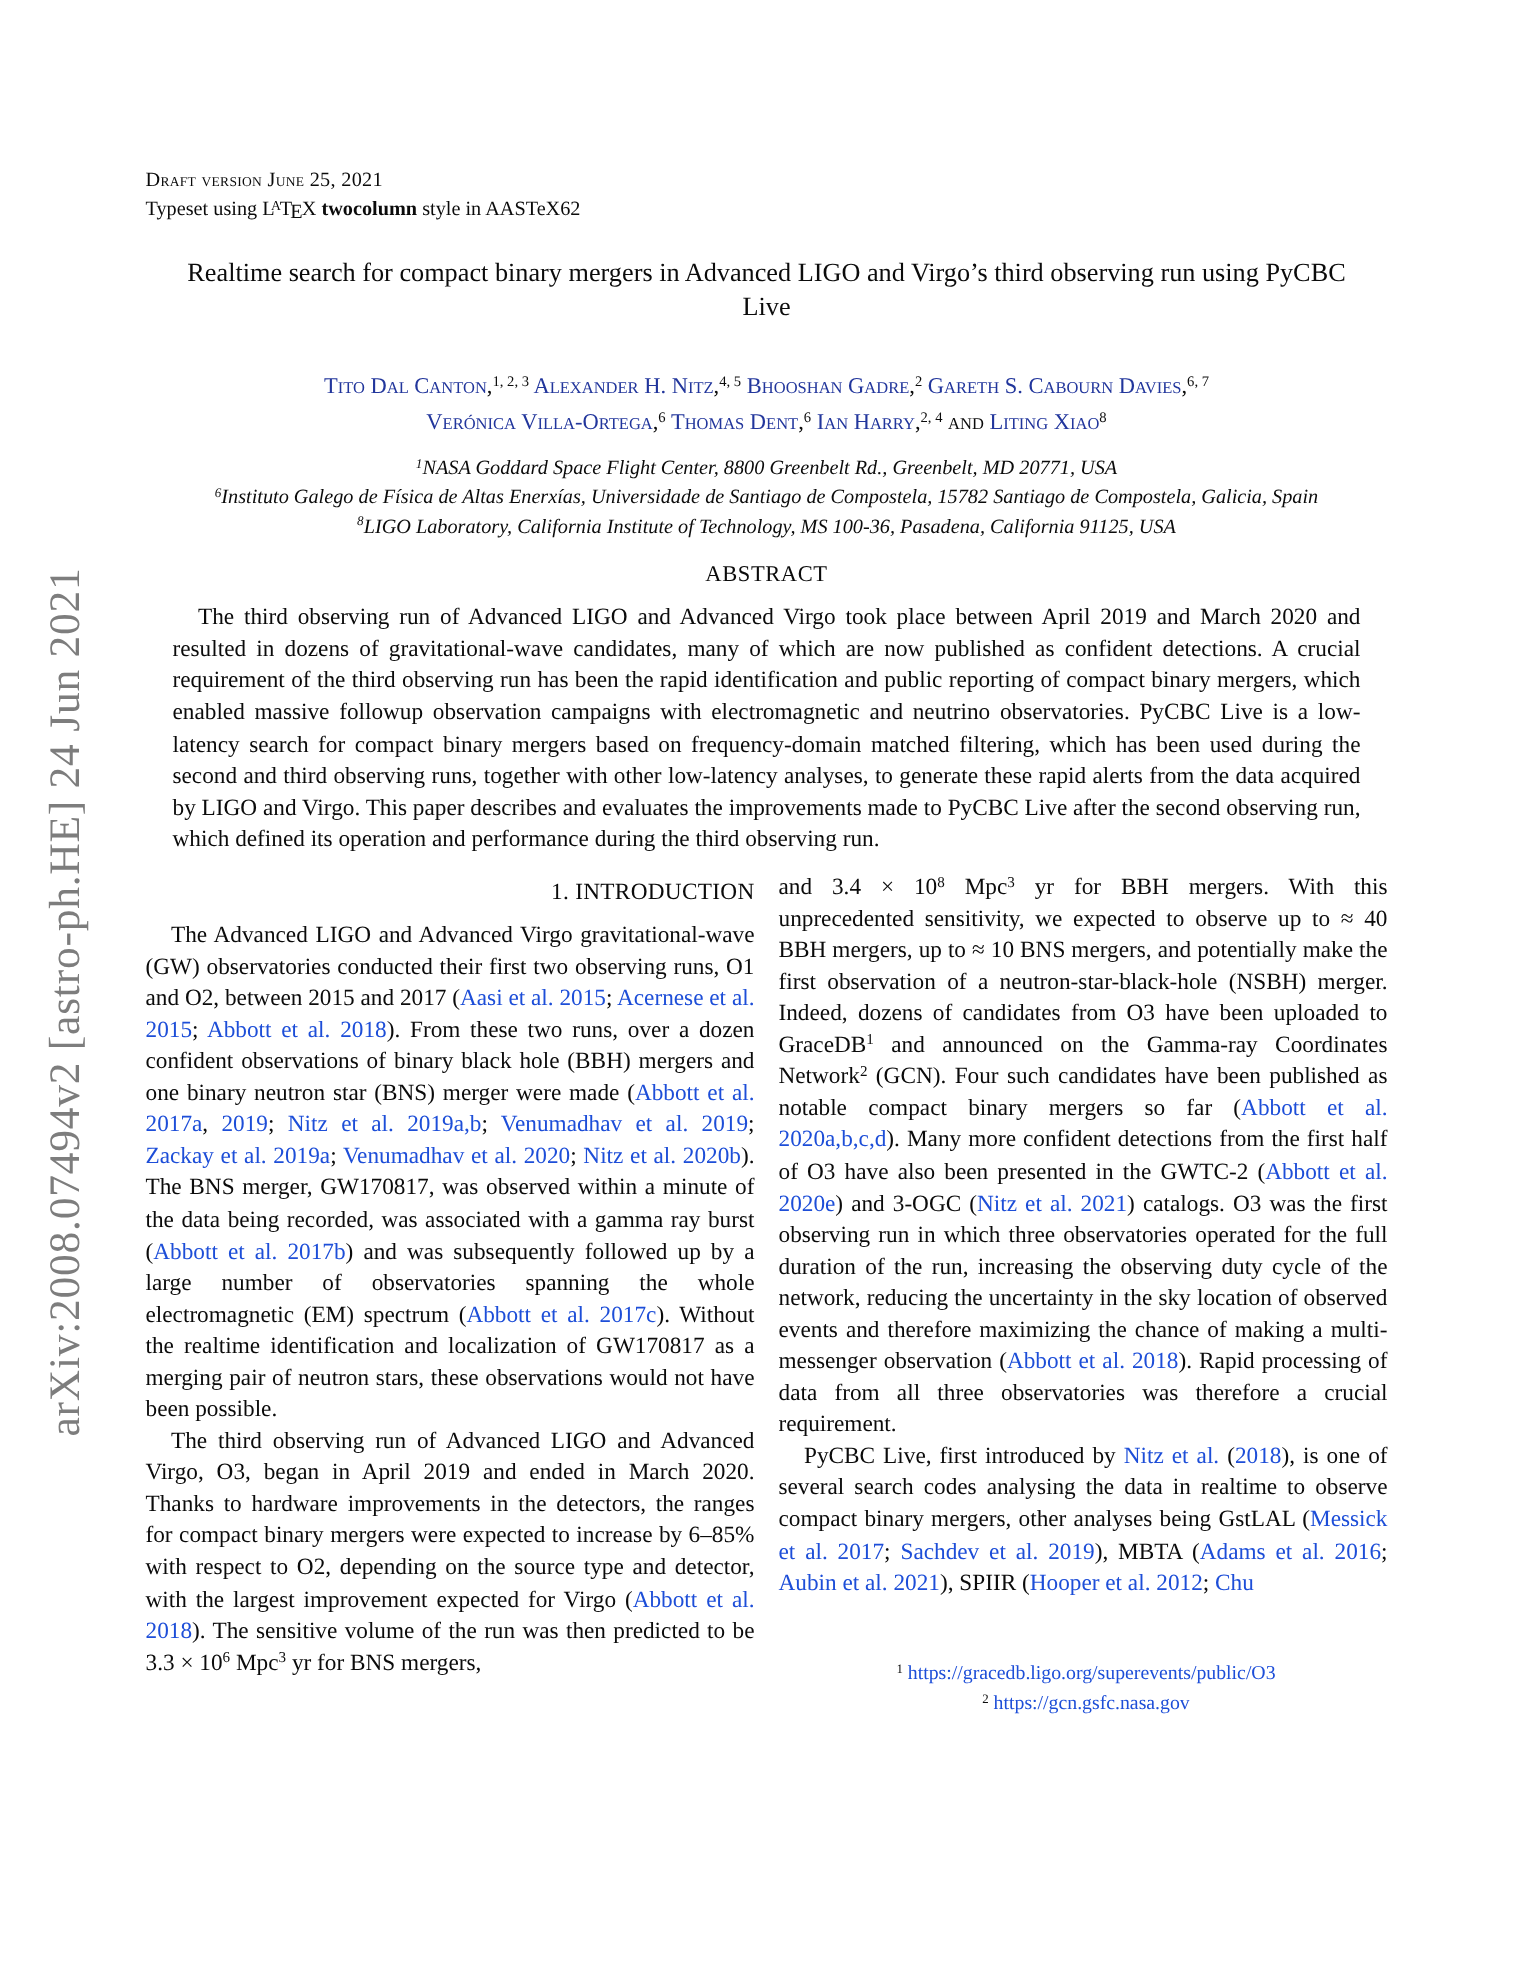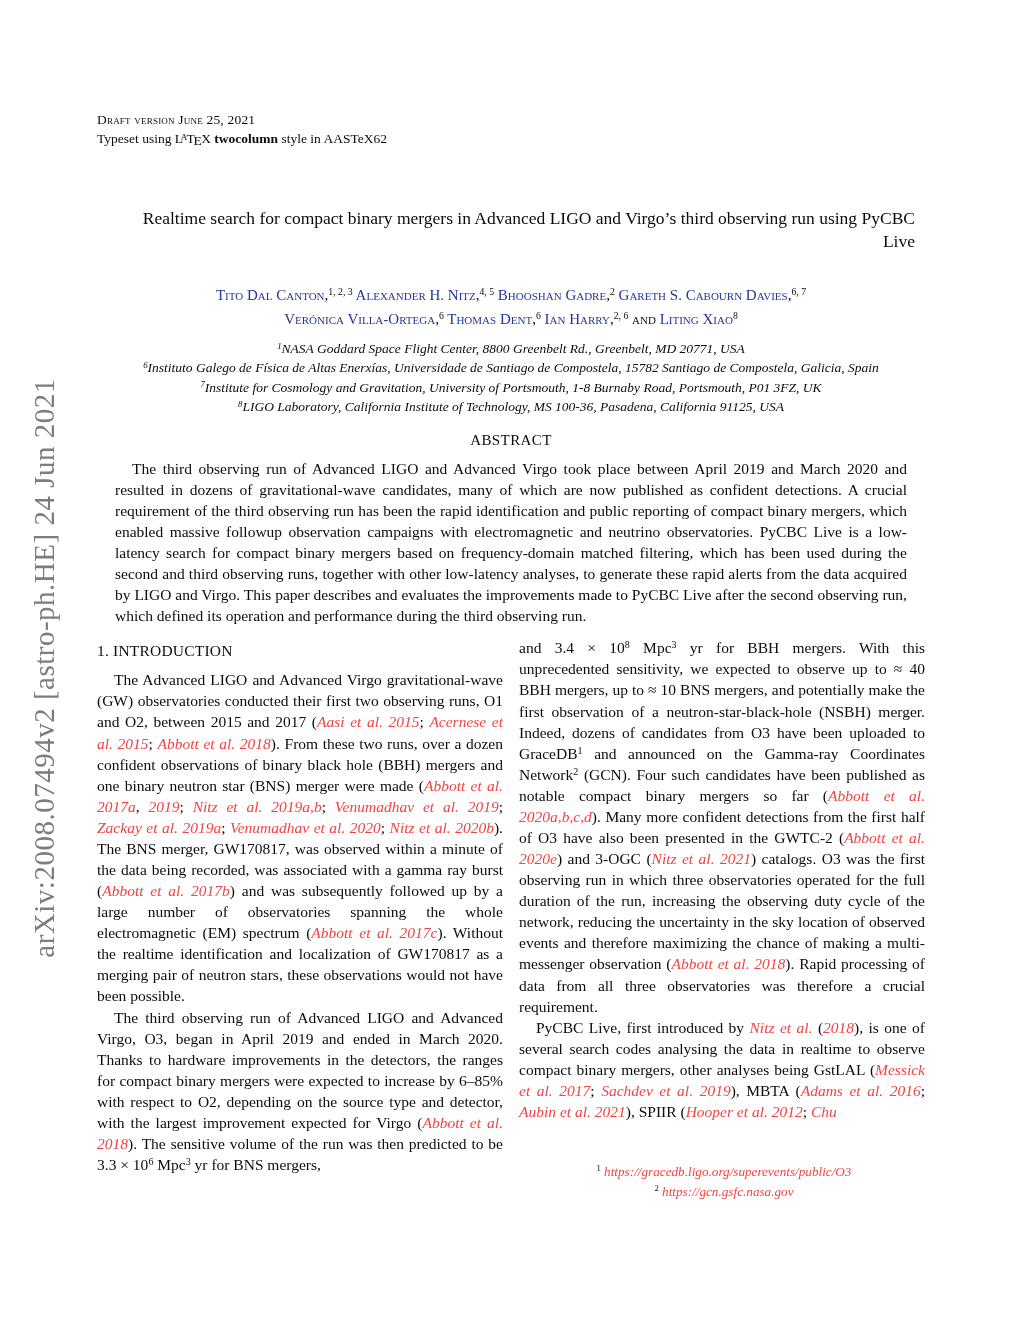--- a/index.html
+++ b/index.html
@@ -19,23 +19,23 @@
   .content { padding:112px 95px 0 97px; }
 
   .draft-line { font-variant:small-caps; font-size:13.5px; letter-spacing:0.2px; }
   .typeset-line { font-size:13.5px; margin-top:3px; }
   .typeset-line b { font-weight:bold; }
   .latex span { display:inline-block; }
   .lx-a { font-size:0.68em; vertical-align:0.32em; margin-left:-0.26em; margin-right:-0.08em; }
   .lx-e { vertical-align:-0.18em; margin-left:-0.10em; margin-right:-0.04em; }
 
   .title {
-    text-align:right; font-weight:normal;
+    text-align:center; font-weight:normal;
     font-size:17.5px; line-height:1.3;
-    margin:58px 10px 0 10px;
+    margin:21px 10px 0 10px;
   }
   .authors {
     text-align:center; font-variant:small-caps;
     font-size:15px; line-height:1.6; margin-top:30px;
   }
   .authors.line2 { margin-top:0; }
   .author-name { color:#22369c; }
   sup {
     font-size:65%; line-height:0;
     position:relative; top:-0.5em; vertical-align:baseline;
@@ -47,44 +47,43 @@
   }
   .abstract-head { text-align:center; font-size:15px; margin-top:15px; letter-spacing:0.4px; }
   .abstract {
     margin:9px 18px 0 18px;
     font-size:15.6px; line-height:1.37; text-align:justify;
   }
   .columns { display:flex; gap:16px; margin-top:11px; height:572px; }
   .col { width:407px; display:flex; flex-direction:column; }
   .para { font-size:15.5px; line-height:1.36; text-align:justify; }
   .para.indent { text-indent:17px; }
-  .sec-heading { text-align:left; font-size:15.5px; margin:5px 0 9px 0; letter-spacing:0.2px; }
-  .cite { color:#ef4444;font-style:italic; }
+  .sec-heading { text-align:right; font-size:15.5px; margin:5px 0 9px 0; letter-spacing:0.2px; }
+  .cite { color:#1d4ed8; }
   .footnotes { margin-top:auto; font-size:13.2px; line-height:1.5; padding:0 0 8px 4px;text-align:center; }
   .footnote-line { white-space:nowrap; }
 </style>
 </head>
 <body>
 
 <div class="page">
   <div class="watermark">arXiv:2008.07494v2  [astro-ph.HE]  24 Jun 2021</div>
   <div class="content">
 
     <div class="draft-line">Draft version June 25, 2021</div>
     <div class="typeset-line">Typeset using <span class="latex"><span>L</span><span class="lx-a">A</span><span>T</span><span class="lx-e">E</span><span>X</span></span> <b>twocolumn</b> style in AASTeX62</div>
 
     <h1 class="title">Realtime search for compact binary mergers in Advanced LIGO and Virgo’s third observing run using PyCBC Live</h1>
 
     <div class="authors"><span class="author-name">Tito Dal Canton</span>,<sup>1, 2, 3</sup> <span class="author-name">Alexander H. Nitz</span>,<sup>4, 5</sup> <span class="author-name">Bhooshan Gadre</span>,<sup>2</sup> <span class="author-name">Gareth S. Cabourn Davies</span>,<sup>6, 7</sup></div>
-    <div class="authors line2"><span class="author-name">Verónica Villa-Ortega</span>,<sup>6</sup> <span class="author-name">Thomas Dent</span>,<sup>6</sup> <span class="author-name">Ian Harry</span>,<sup>2, 6</sup> and <span class="author-name">Liting Xiao</span><sup>8</sup></div>
+    <div class="authors line2"><span class="author-name">Verónica Villa-Ortega</span>,<sup>6</sup> <span class="author-name">Thomas Dent</span>,<sup>6</sup> <span class="author-name">Ian Harry</span>,<sup>2, 4</sup> and <span class="author-name">Liting Xiao</span><sup>8</sup></div>
 
     <div class="affils">
         <div class="affil-line"><sup>1</sup>NASA Goddard Space Flight Center, 8800 Greenbelt Rd., Greenbelt, MD 20771, USA</div>
         <div class="affil-line"><sup>6</sup>Instituto Galego de Física de Altas Enerxías, Universidade de Santiago de Compostela, 15782 Santiago de Compostela, Galicia, Spain</div>
-        <div class="affil-line"><sup>7</sup>Institute for Cosmology and Gravitation, University of Portsmouth, 1-8 Burnaby Road, Portsmouth, P01 3FZ, UK</div>
         <div class="affil-line"><sup>8</sup>LIGO Laboratory, California Institute of Technology, MS 100-36, Pasadena, California 91125, USA</div>
       </div>
 
     <div class="abstract-head">ABSTRACT</div>
     <div class="abstract">
         <div class="para indent">The third observing run of Advanced LIGO and Advanced Virgo took place between April 2019 and March 2020 and resulted in dozens of gravitational-wave candidates, many of which are now published as confident detections. A crucial requirement of the third observing run has been the rapid identification and public reporting of compact binary mergers, which enabled massive followup observation campaigns with electromagnetic and neutrino observatories. PyCBC Live is a low-latency search for compact binary mergers based on frequency-domain matched filtering, which has been used during the second and third observing runs, together with other low-latency analyses, to generate these rapid alerts from the data acquired by LIGO and Virgo. This paper describes and evaluates the improvements made to PyCBC Live after the second observing run, which defined its operation and performance during the third observing run.</div>
       </div>
 
     <div class="columns">
       <div class="col">

